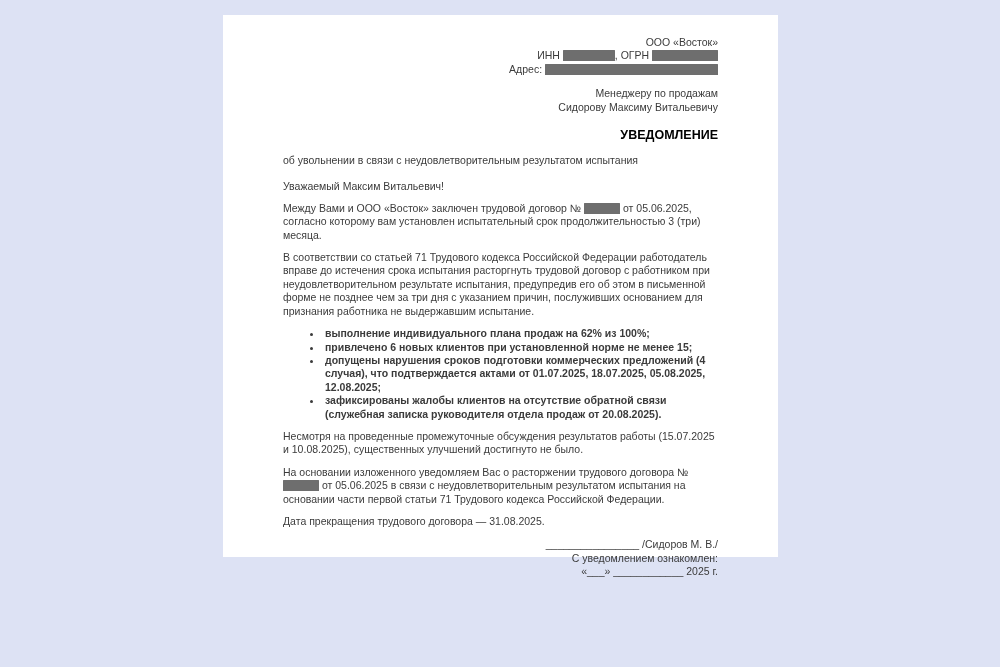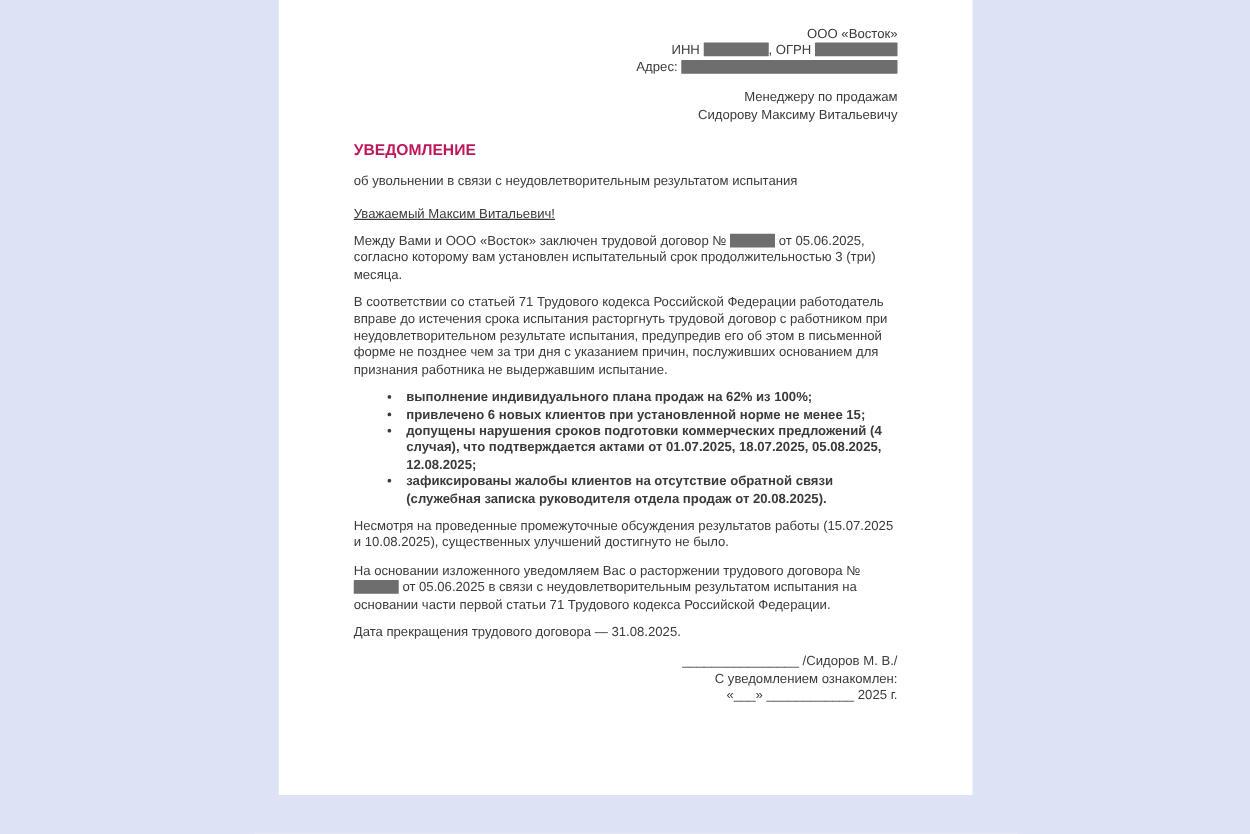--- a/index.html
+++ b/index.html
@@ -7,34 +7,34 @@
   }
   *{box-sizing:border-box;}
   html,body{margin:0;padding:0;}
   body{
     width:1000px;height:667px;position:relative;overflow:hidden;
     background:var(--bg);
     font-family:"Liberation Sans", sans-serif;
     color:var(--ink);
   }
   .paper{
-    position:absolute;left:223px;top:0;width:555px;height:636px;
+    position:absolute;left:223px;top:15px;width:555px;height:542px;
     background:var(--paper);
     padding:21px 60px 16px 60px;
     font-size:10.5px;line-height:13.4px;
   }
   .doc-header{text-align:right;}
   .doc-header div{white-space:nowrap;}
   .recipient{text-align:right;margin-top:11px;}
   .doc-title{
-    text-align:left;font-weight:bold;font-size:12.5px;
-    margin:13px 0 0 0;line-height:16px;color:#be185d;
+    text-align:right;font-weight:bold;font-size:12.5px;
+    margin:13px 0 0 0;line-height:16px;color:#000000;
   }
   .doc-subtitle{text-align:left;margin-top:11px;}
-  .greeting{margin:13px 0 8px 0;text-decoration:underline;}
+  .greeting{margin:13px 0 8px 0;}
   .para{margin:0 0 9px 0;}
   ul.findings{
     margin:6px 0 9px 0;padding-left:40px;list-style:disc;
   }
   ul.findings li{margin:0;padding-left:2px;font-weight:bold;}
   .signature{text-align:right;margin-top:1px;}
   .ack{text-align:right;margin-top:10px;}
   .redact{
     display:inline-block;height:11px;background:var(--redact);
     vertical-align:-2px;border-radius:0.5px;

